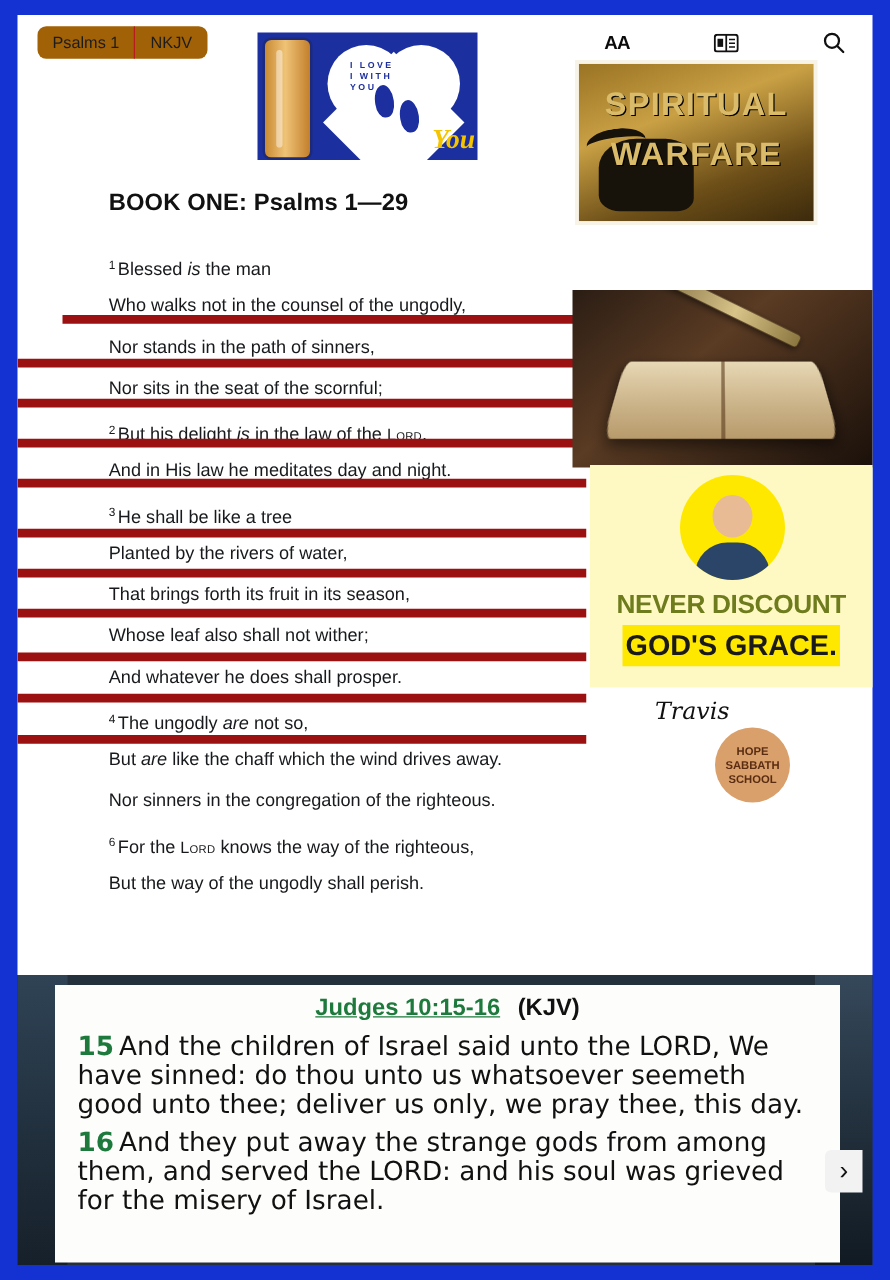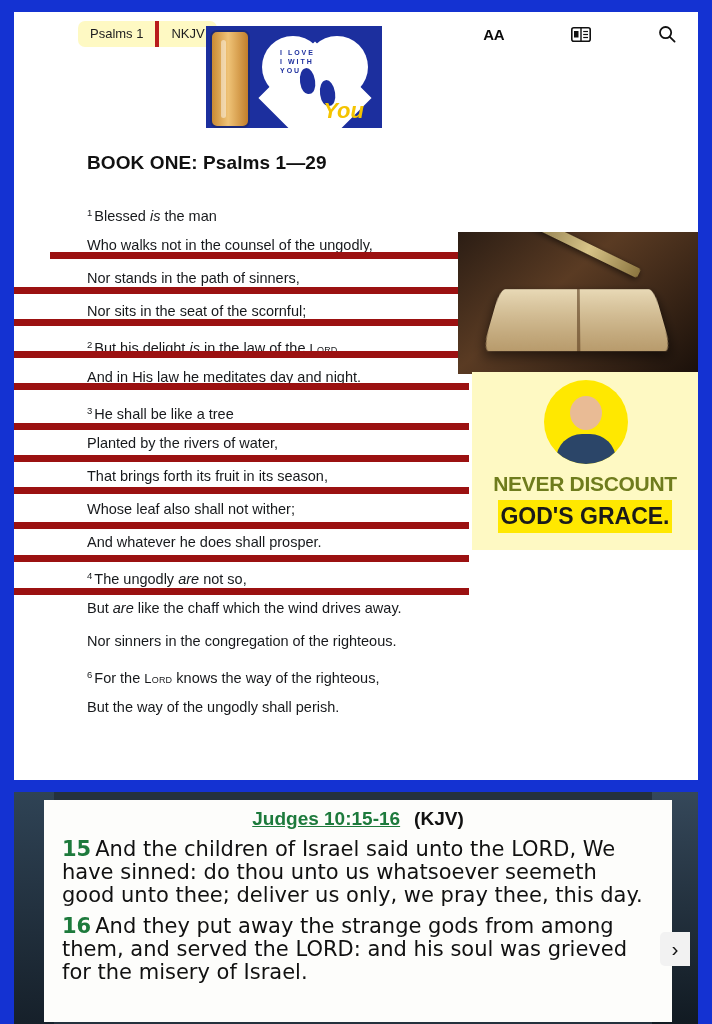--- a/index.html
+++ b/index.html
@@ -29,35 +29,34 @@
 
   .toolbar {
     position: relative;
     height: 44px;
     display: flex;
     align-items: center;
     padding: 0 16px;
   }
   .chip-group {
     display: flex;
-    background: #fef9c3;
+    background: #a16207;
     border-radius: 7px;
     overflow: hidden;
-    margin-left: 48px;
     align-items: flex-end;
   }
   .chip {
     font-size: 13px;
     color: #1c1c1e;
     padding: 5px 12px;
     line-height: 16px;
     white-space: nowrap;
   }
   .chip.sep {
-    border-left: 4px solid #b91c1c;
+    border-left: 1px solid #b91c1c;
   }
   .toolbar-right {
     margin-left: auto;
     display: flex;
     align-items: center;
     gap: 20px;
     padding-right: 6px;
   }
   .tb-icon {
     color: #0a0a0a;
@@ -192,26 +191,27 @@
     width: 40px;
     color: #1d2f9e;
     font-size: 7px;
     line-height: 9px;
     font-weight: bold;
     z-index: 4;
     letter-spacing: 2px;
   }
   .you-text {
     position: absolute;
-    right: 18px; bottom: 4px;
+    right: 2px; bottom: 4px;
     color: #f5c400;
     font-weight: bold;
     font-size: 22px;
     font-style: italic;
     z-index: 5;
+    font-family: Liberation Serif, serif;
   }
 
   
   .img-warfare {
     left: 460px;
     top: 48px;
     width: 188px;
     height: 126px;
     background: linear-gradient(160deg,#9a7324,#c9a044 35%,#6d4f18 70%,#3c2a0c);
     border: 3px solid #f7f3e6;
@@ -366,21 +366,20 @@
 
   
   .video-area {
     position: absolute;
     left: 14px;
     top: 780px;
     width: 684px;
     height: 232px;
     background: #24313d;
     overflow: hidden;
-    margin-top: 12px;
   }
   .video-bg-l {
     position: absolute;
     left: 0; top: 0; bottom: 0;
     width: 40px;
     background: linear-gradient(180deg,#2f4355,#16202a);
   }
   .video-bg-r {
     position: absolute;
     right: 0; top: 0; bottom: 0;
@@ -511,35 +510,43 @@
       <div class="tip"></div>
     </div>
     <div class="heart-text">I LOVE I WITH YOU</div>
     <div class="footprints">
       <div class="fp a"></div>
       <div class="fp b"></div>
     </div>
     <div class="you-text">You</div>
   </div>
 
+  <div class="card img-warfare">
+    <div class="bull"></div>
+    <div class="warfare-text">SPIRITUAL WARFARE</div>
+  </div>
 
   <div class="card img-bible">
     <div class="bible-page"></div>
     <div class="sword"></div>
   </div>
 
   <div class="card img-grace">
     <div class="avatar">
       <div class="head"></div>
       <div class="body"></div>
     </div>
     <div class="grace-l1">NEVER DISCOUNT</div>
     <div class="grace-l2">GOD'S GRACE.</div>
   </div>
 
+  <div class="card img-sign">
+    <div class="sig">Travis</div>
+    <div class="hope-logo">HOPE SABBATH SCHOOL</div>
+  </div>
 
   <div class="video-area">
     <div class="video-bg-l"></div>
     <div class="video-bg-r"></div>
 
     <div class="verse-card">
       <div class="verse-title">
         <u>Judges 10:15-16</u><span class="kjv">(KJV)</span>
       </div>
       <div class="verse-body">

